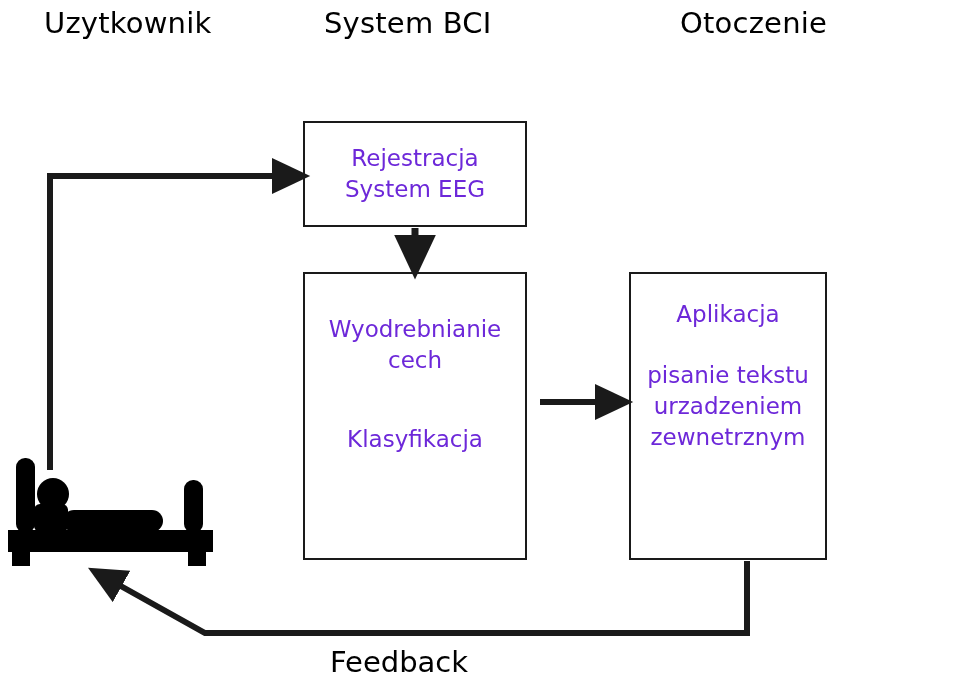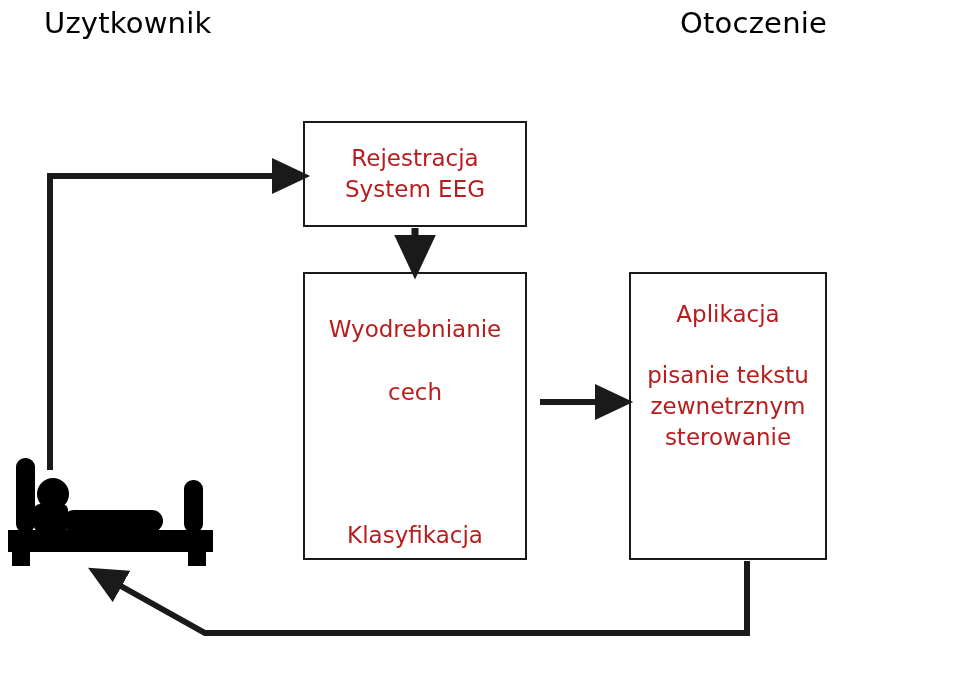--- a/index.html
+++ b/index.html
@@ -30,35 +30,34 @@
   .hdr-env    { left: 680px; top: 6px; }
 
   .box {
     position: absolute;
     box-sizing: border-box;
     border: 2px solid #1a1a1a;
     background: #ffffff;
     text-align: center;
     font-size: 23px;
     line-height: 1.35;
-    color: #b91c1c;
+    color: #6d28d9;
     display: flex;
     flex-direction: column;
     align-items: center;
     justify-content: center;
   }
   .box-eeg {
     left: 303px; top: 121px; width: 224px; height: 106px;
     justify-content: center;
   }
   .box-proc {
     left: 303px; top: 272px; width: 224px; height: 288px;
     justify-content: flex-start;
     padding-top: 40px;
-    gap: 32px;
   }
   .box-app {
     left: 629px; top: 272px; width: 198px; height: 288px;
     justify-content: flex-start;
     padding-top: 25px;
   }
   .proc-gap { height: 48px; }
   .app-gap  { height: 30px; }
   .app-lines {
     line-height: 1.35;
@@ -84,42 +83,44 @@
     width: 205px;
     height: 115px;
   }
 </style>
 </head>
 <body>
 
 <div id="stage">
 
   <div class="col-header hdr-user">Uzytkownik</div>
+  <div class="col-header hdr-bci">System BCI</div>
   <div class="col-header hdr-env">Otoczenie</div>
 
   <div class="box box-eeg">
     <div>Rejestracja</div>
     <div>System EEG</div>
   </div>
 
   <div class="box box-proc">
     <div>Wyodrebnianie</div>
     <div>cech</div>
     <div class="proc-gap"></div>
     <div>Klasyfikacja</div>
   </div>
 
   <div class="box box-app">
     <div>Aplikacja</div>
     <div class="app-gap"></div>
     <div class="app-lines">pisanie tekstu</div>
+    <div class="app-lines">urzadzeniem</div>
     <div class="app-lines">zewnetrznym</div>
-    <div class="app-lines">sterowanie</div>
   </div>
 
+  <div class="feedback-label">Feedback</div>
 
   <svg class="overlay" viewBox="0 0 963 680">
     <defs>
       <marker id="arrowhead" markerWidth="7" markerHeight="7" refX="2.2" refY="3" orient="auto">
         <path d="M0,0 L6.4,3 L0,6 z" fill="#1a1a1a"></path>
       </marker>
     </defs>
 
     <path d="M50,470 L50,176 L285,176" fill="none" stroke="#1a1a1a" stroke-width="6" stroke-linecap="butt" marker-end="url(#arrowhead)"></path>
 

